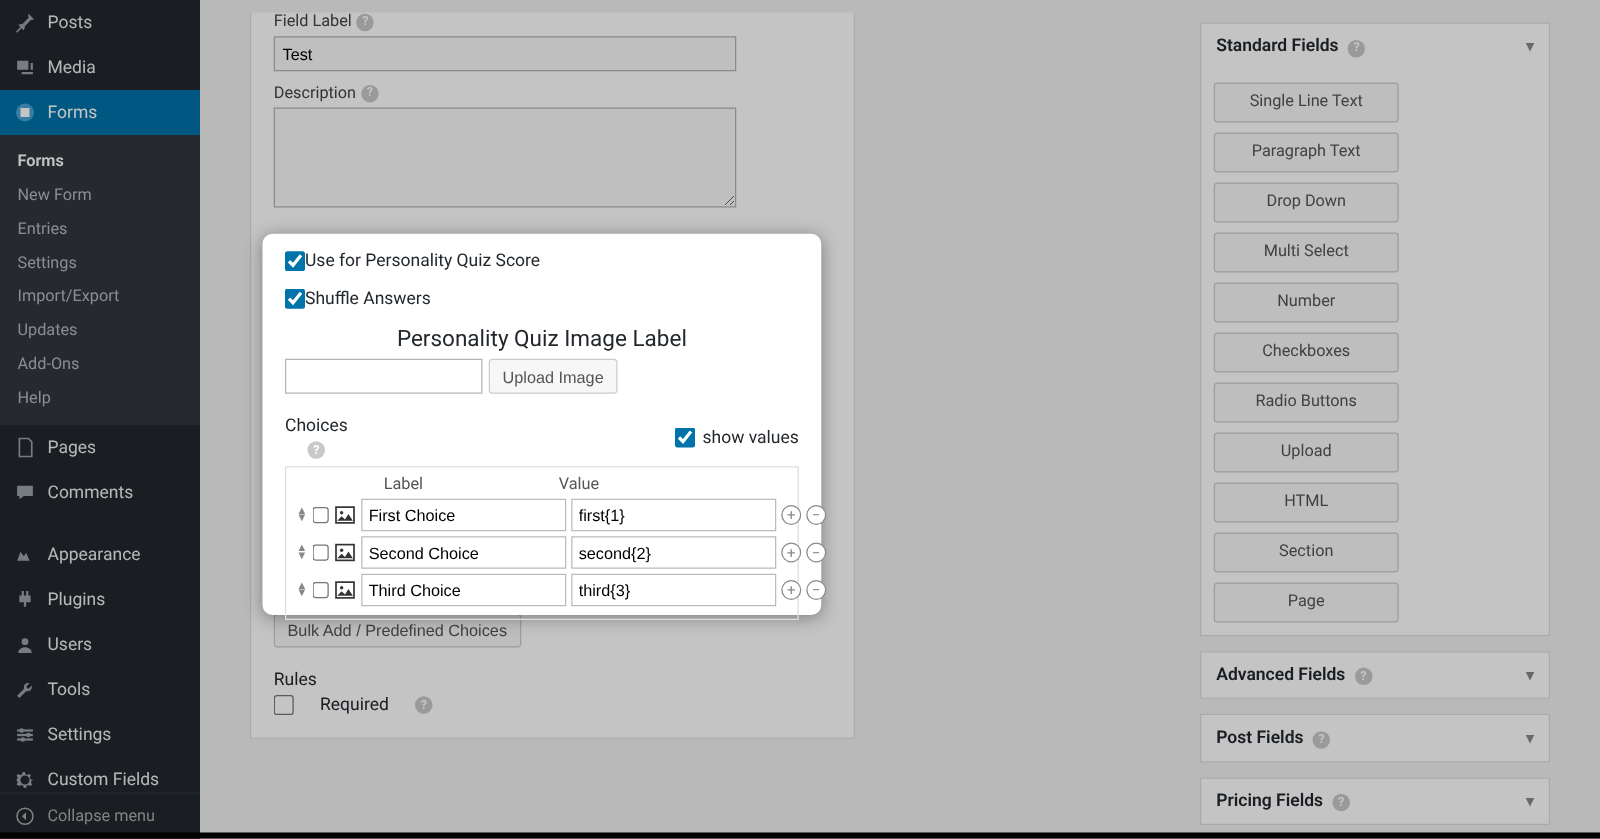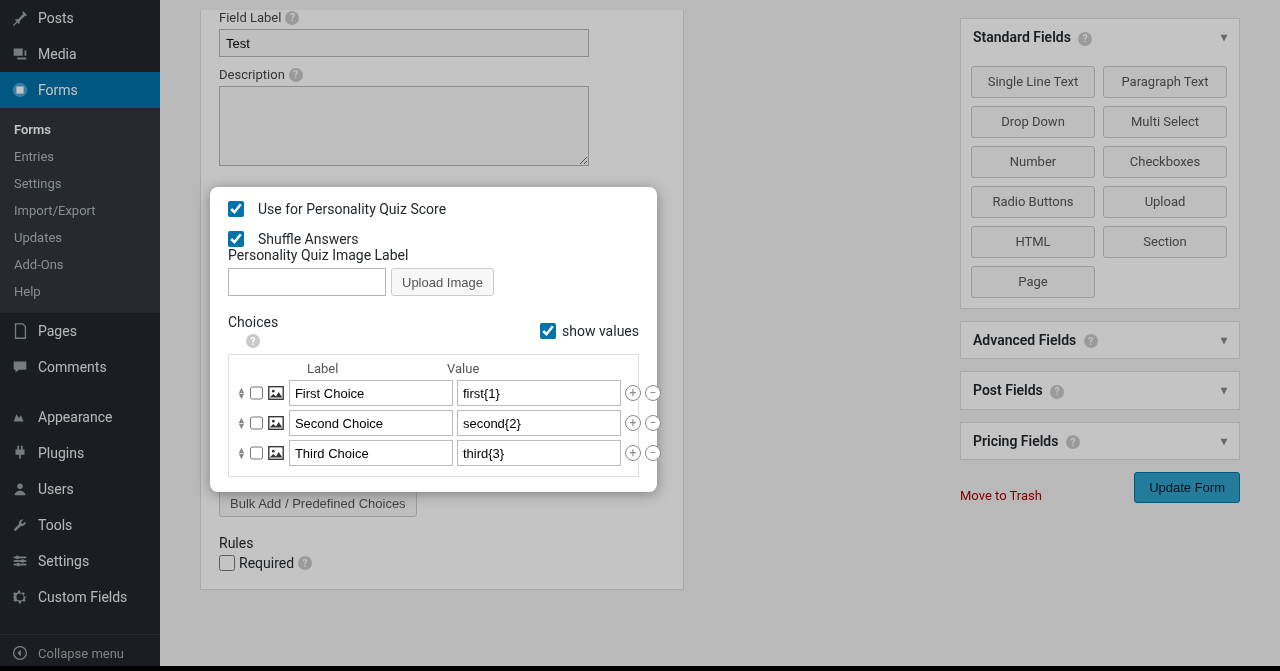--- a/index.html
+++ b/index.html
@@ -128,29 +128,29 @@
     font-size:13px;
   }
   .textarea{
     width:370px;height:80px;
     border:1px solid #b5b5b5;
     background:#f9f9f9;
     padding:4px 6px;
     resize:both;
   }
   .checkbox-row{
-    display:flex;align-items:center;gap:14px;
+    display:flex;align-items:center;gap:0;
     margin-top:14px;
     font-size:14px;
   }
   .checkbox-row input[type=checkbox]{
     width:16px;height:16px;
     accent-color:#0073aa;
   }
-  .quiz-img-label{font-size:14px;}
+  .quiz-img-label{margin-top:14px;font-size:18px;text-align:center;}
   .img-row{display:flex;gap:5px;margin-top:5px;}
   .small-input{
     width:158px;height:28px;
     border:1px solid #b5b5b5;
     background:#fff;
     padding:3px 6px;
   }
   .btn{
     background:#f7f7f7;
     border:1px solid #ccc;
@@ -197,21 +197,21 @@
     padding:2px 5px;font-size:13px;
   }
   .row-actions{margin-left:auto;display:flex;gap:4px;}
   .circle-btn{
     width:16px;height:16px;border:1.5px solid #8a8a8a;border-radius:50%;
     display:flex;align-items:center;justify-content:center;
     color:#8a8a8a;font-size:12px;line-height:1;cursor:pointer;background:#fff;
   }
   .bulk-btn-row{margin-top:16px;}
   .rules-lbl{margin-top:18px;font-size:14px;}
-  .required-row{display:flex;align-items:center;gap:4px;margin-top:4px;font-size:14px;}
+  .required-row{display:flex;align-items:center;gap:21px;margin-top:4px;font-size:14px;}
   .required-row input{width:16px;height:16px;}
 
   
   .right-panel{
     position:absolute;
     right:40px; top:18px;
     width:280px;
   }
   .panel{
     border:1px solid #ddd;
@@ -222,21 +222,21 @@
     display:flex;align-items:center;justify-content:space-between;
     padding:10px 12px;
     font-size:14px;font-weight:600;
   }
   .panel-header .chev{color:#888;font-size:12px;}
   .panel-body{
     padding:10px;
     display:flex;flex-wrap:wrap;gap:8px;
   }
   .field-btn{
-    width:124px;height:32px;
+    width:148px;height:32px;
     background:#f7f7f7;border:1px solid #ccc;border-radius:3px;
     display:flex;align-items:center;justify-content:center;
     font-size:13px;color:#555;cursor:pointer;
   }
   .footer-actions{
     display:flex;justify-content:space-between;align-items:flex-end;
     margin-top:10px;
   }
   .trash-link{color:#a00;cursor:pointer;font-size:13px;}
   .primary-btn{
@@ -293,20 +293,21 @@
     <span class="icon">
       <svg viewBox="0 0 20 20" width="18" height="18">
           <circle cx="10" cy="10" r="8" fill="#4aa3d6"></circle>
           <rect x="6" y="6" width="8" height="8" fill="#fff"></rect>
         </svg>
     </span>
     <span>Forms</span>
   </div>
   <div class="submenu">
     <div class="sub-item current">Forms</div>
+    <div class="sub-item">New Form</div>
     <div class="sub-item">Entries</div>
     <div class="sub-item">Settings</div>
     <div class="sub-item">Import/Export</div>
     <div class="sub-item">Updates</div>
     <div class="sub-item">Add-Ons</div>
     <div class="sub-item">Help</div>
   </div>
   <div class="menu-item">
     <span class="icon">
       <svg viewBox="0 0 20 20" width="18" height="18">

